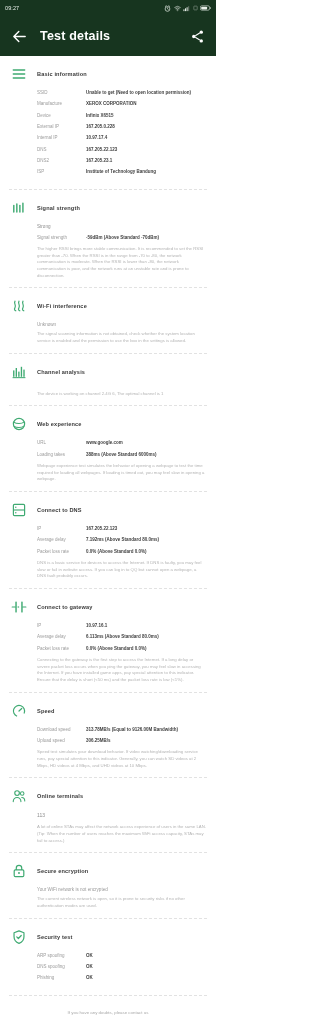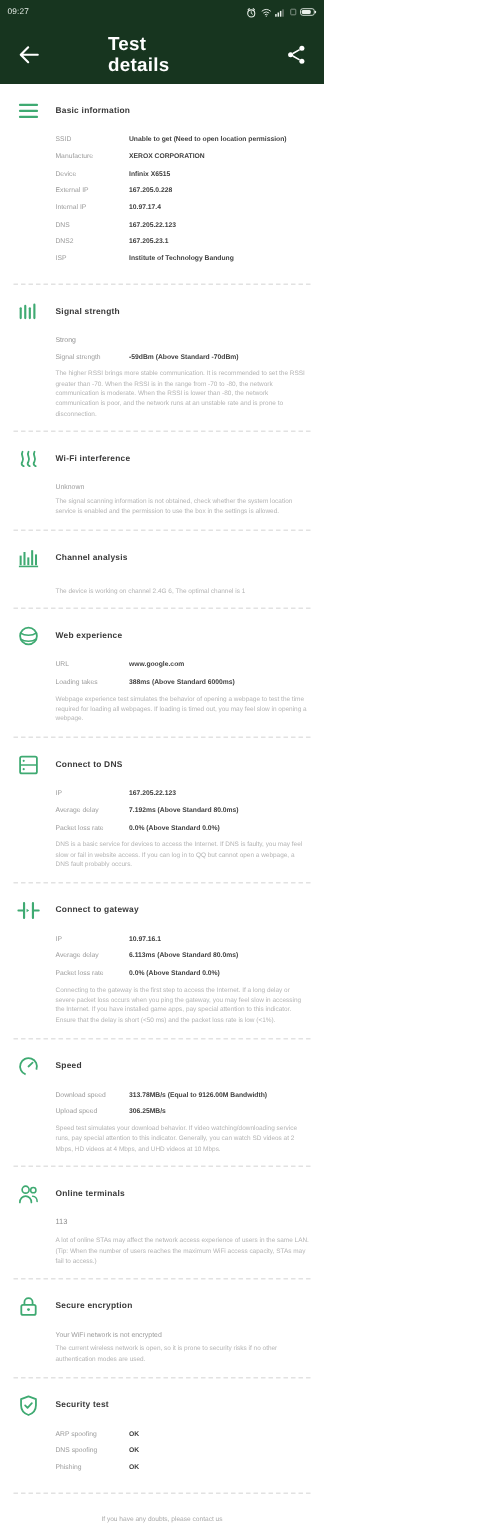--- a/index.html
+++ b/index.html
@@ -27,21 +27,20 @@
   .sb-icons { display: flex; align-items: center; gap: 2.5px; }
   .sb-icons svg { display: block; }
 
   
   .appbar {
     height: 40px;
     background: #17351f;
     display: flex;
     align-items: center;
     padding: 0 11px;
-    gap: 32px;
   }
   .appbar .back { width: 17px; height: 17px; flex: 0 0 auto; cursor: pointer; }
   .appbar .title {
     color: #ffffff;
     font-size: 12.5px;
     font-weight: bold;
     margin-left: 12px;
     letter-spacing: .2px;
   }
   .appbar .spacer { flex: 1 1 auto; }

